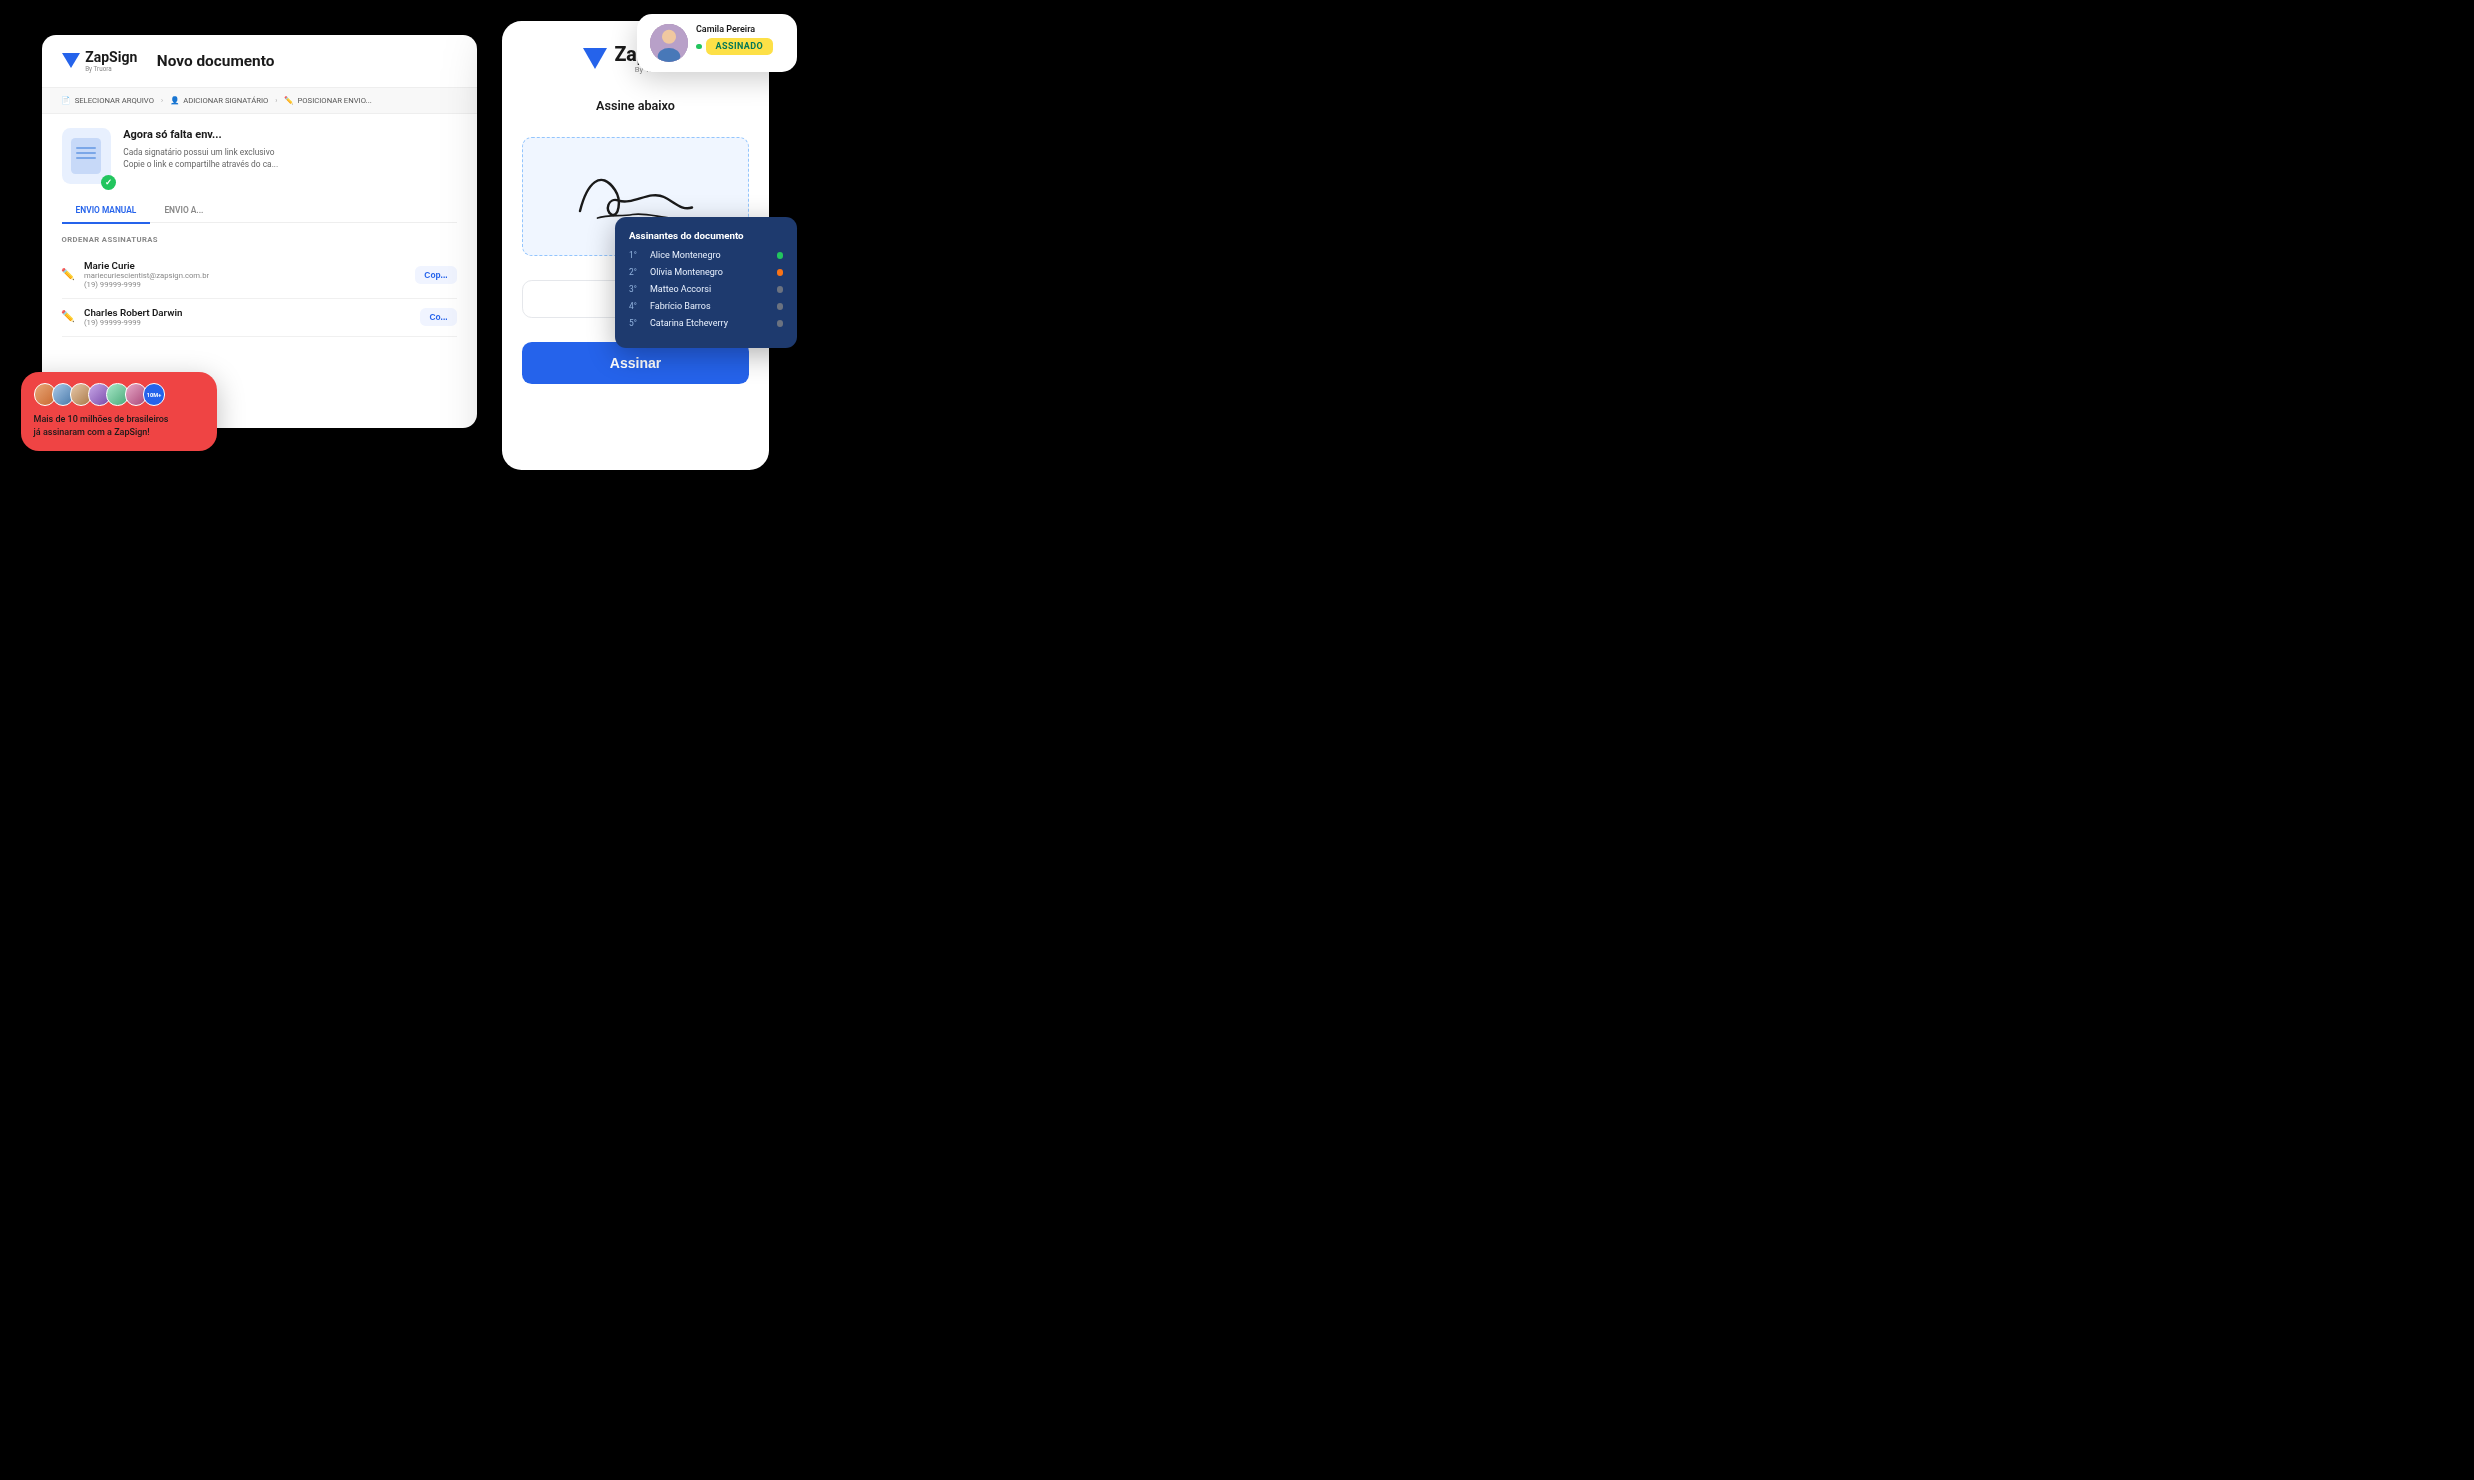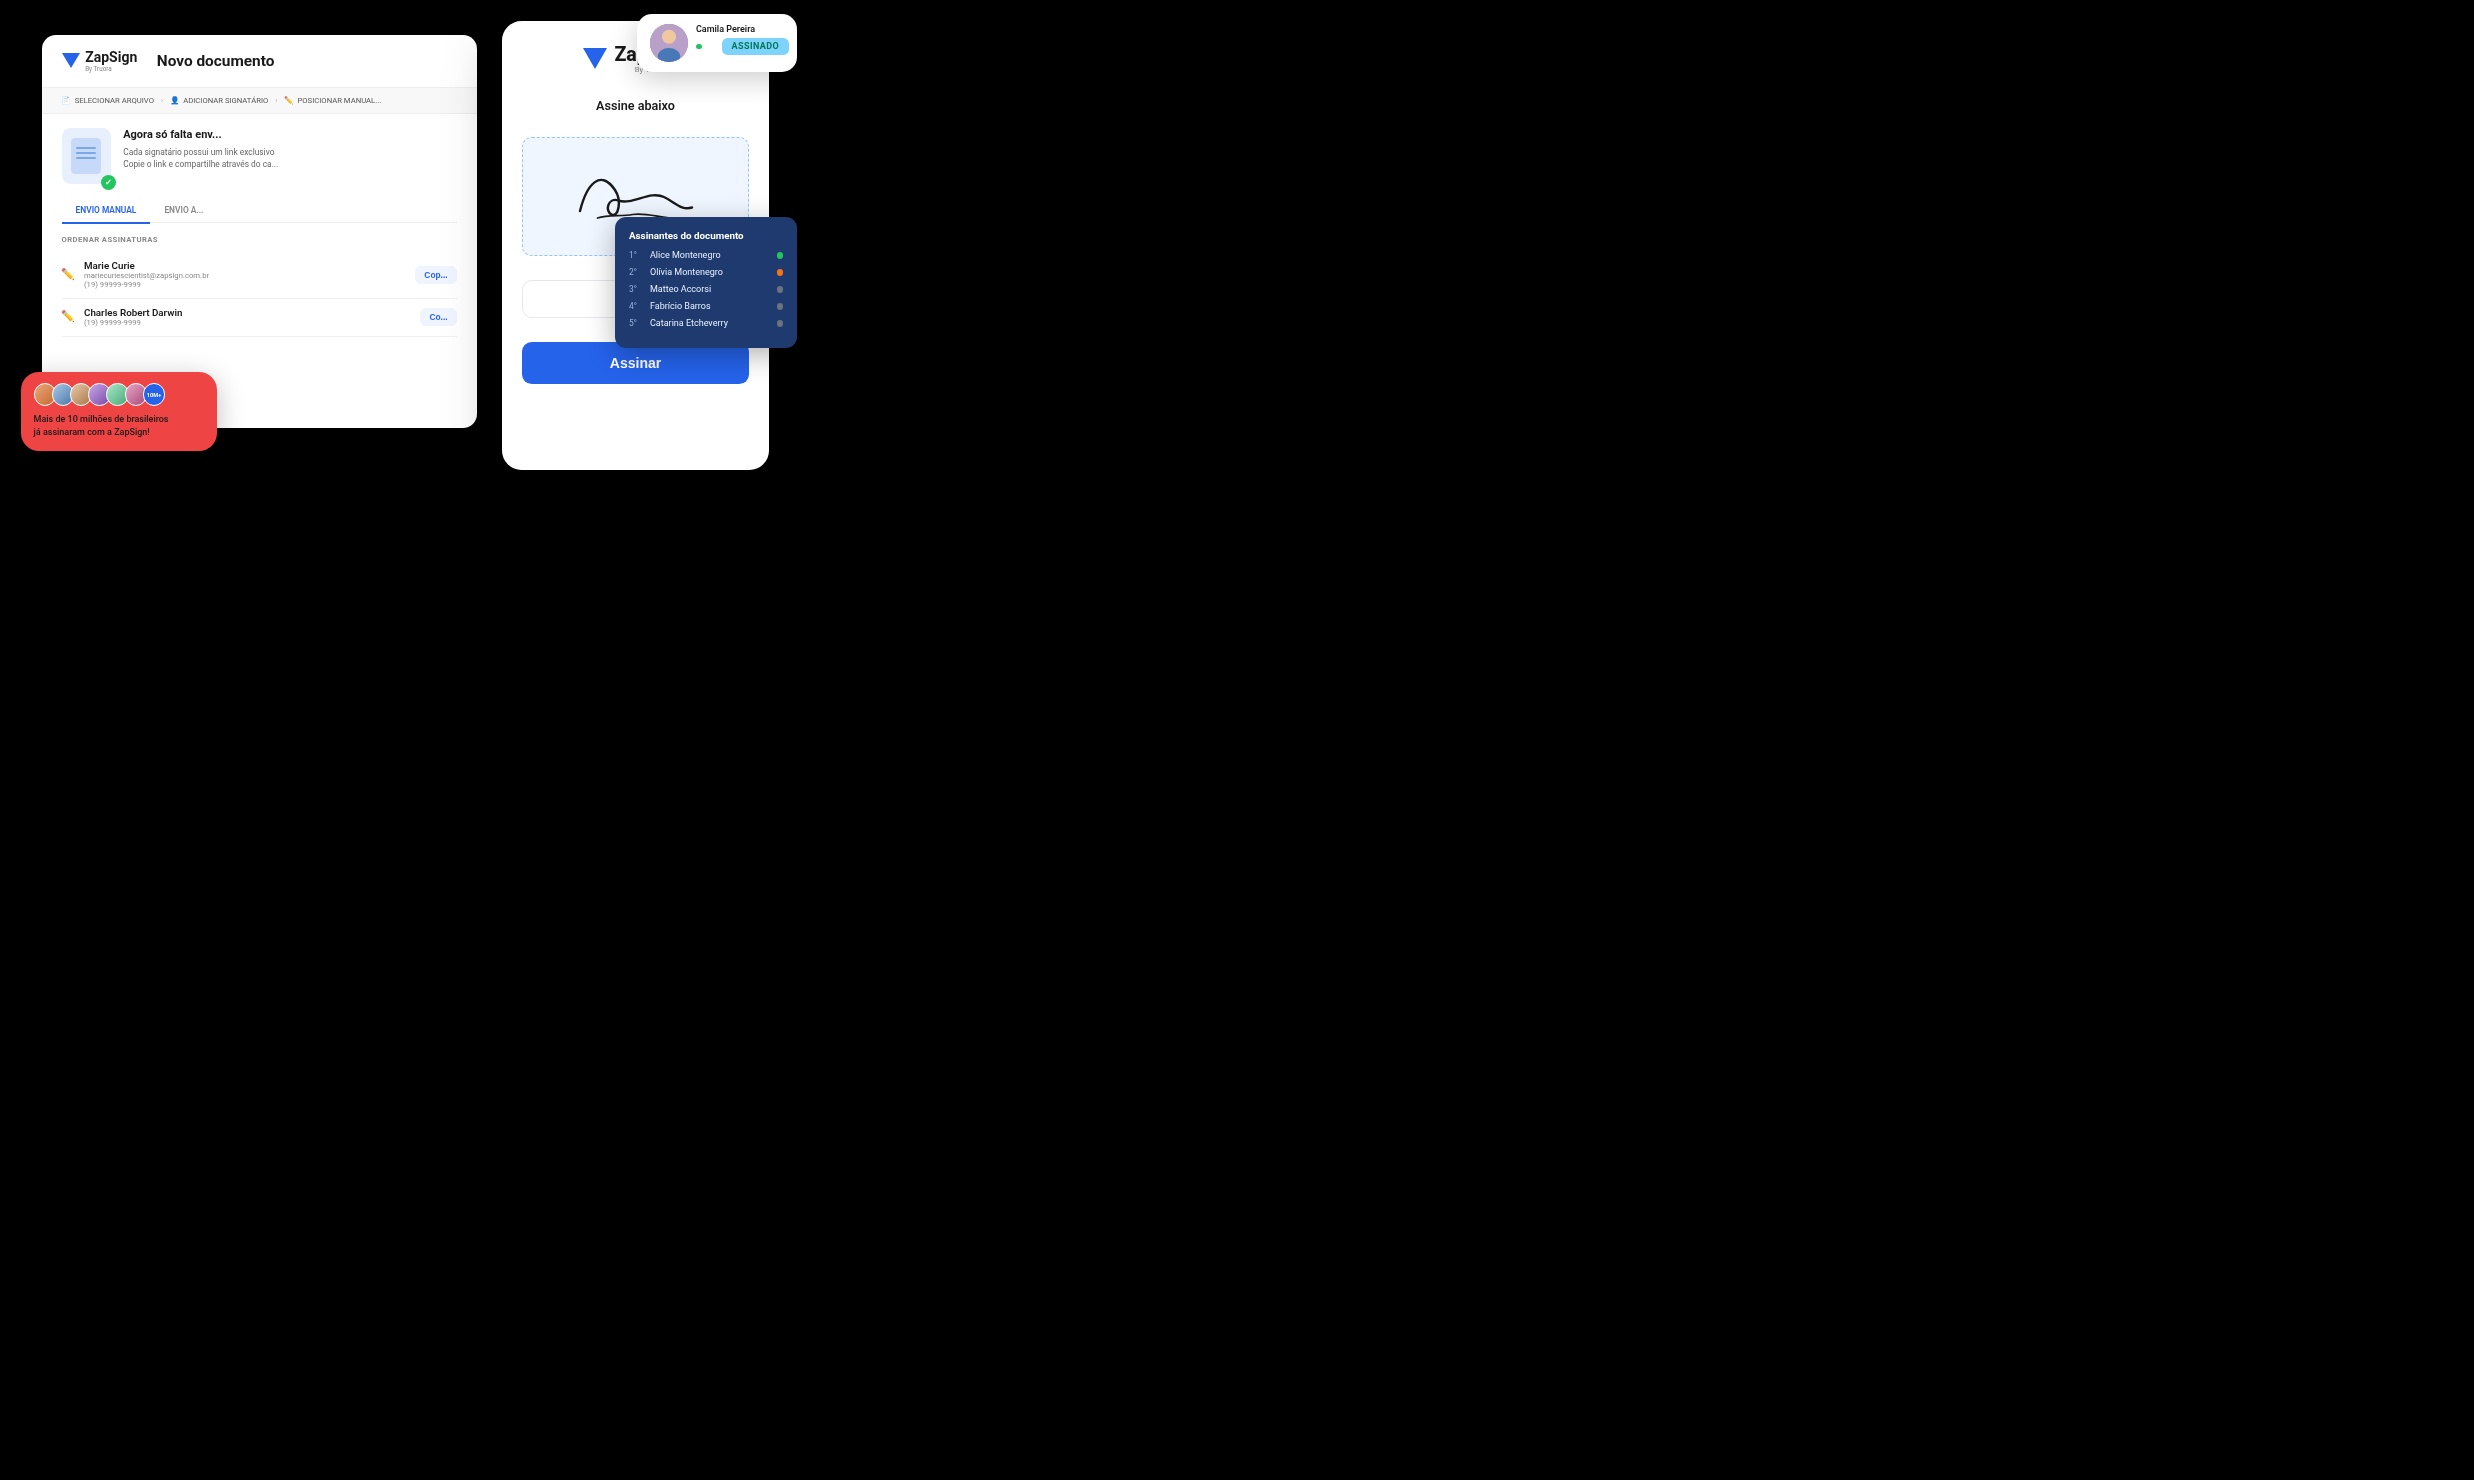--- a/index.html
+++ b/index.html
@@ -395,28 +395,27 @@
     }
 
     .green-dot {
       width: 5.6px;
       height: 5.6px;
       background: #22c55e;
       border-radius: 50%;
     }
 
     .assinado-badge {
-      background: #7dd3fc;
+      background: #fde047;
       color: #047857;
       font-size: 9px;
       font-weight: 700;
       padding: 3.5px 9.8px;
       border-radius: 5.6px;
       letter-spacing: 0.4px;
-      margin-left: 16px;
     }
 
     
     .assinantes-card {
       position: absolute;
       right: 28px;
       top: 217px;
       width: 182px;
       background: #1e3a6e;
       border-radius: 11.2px;
@@ -542,21 +541,21 @@
       <span>SELECIONAR ARQUIVO</span>
     </div>
     <span class="breadcrumb-arrow">›</span>
     <div class="breadcrumb-item">
       <span>👤</span>
       <span>ADICIONAR SIGNATÁRIO</span>
     </div>
     <span class="breadcrumb-arrow">›</span>
     <div class="breadcrumb-item">
       <span>✏️</span>
-      <span>POSICIONAR MANUAL...</span>
+      <span>POSICIONAR ENVIO...</span>
     </div>
   </div>
 
   <div class="doc-body">
     <div class="success-section">
       <div class="doc-icon">
         <div class="doc-icon-inner">
           <div class="doc-icon-lines">
             <div class="doc-icon-line"></div>
             <div class="doc-icon-line"></div>

